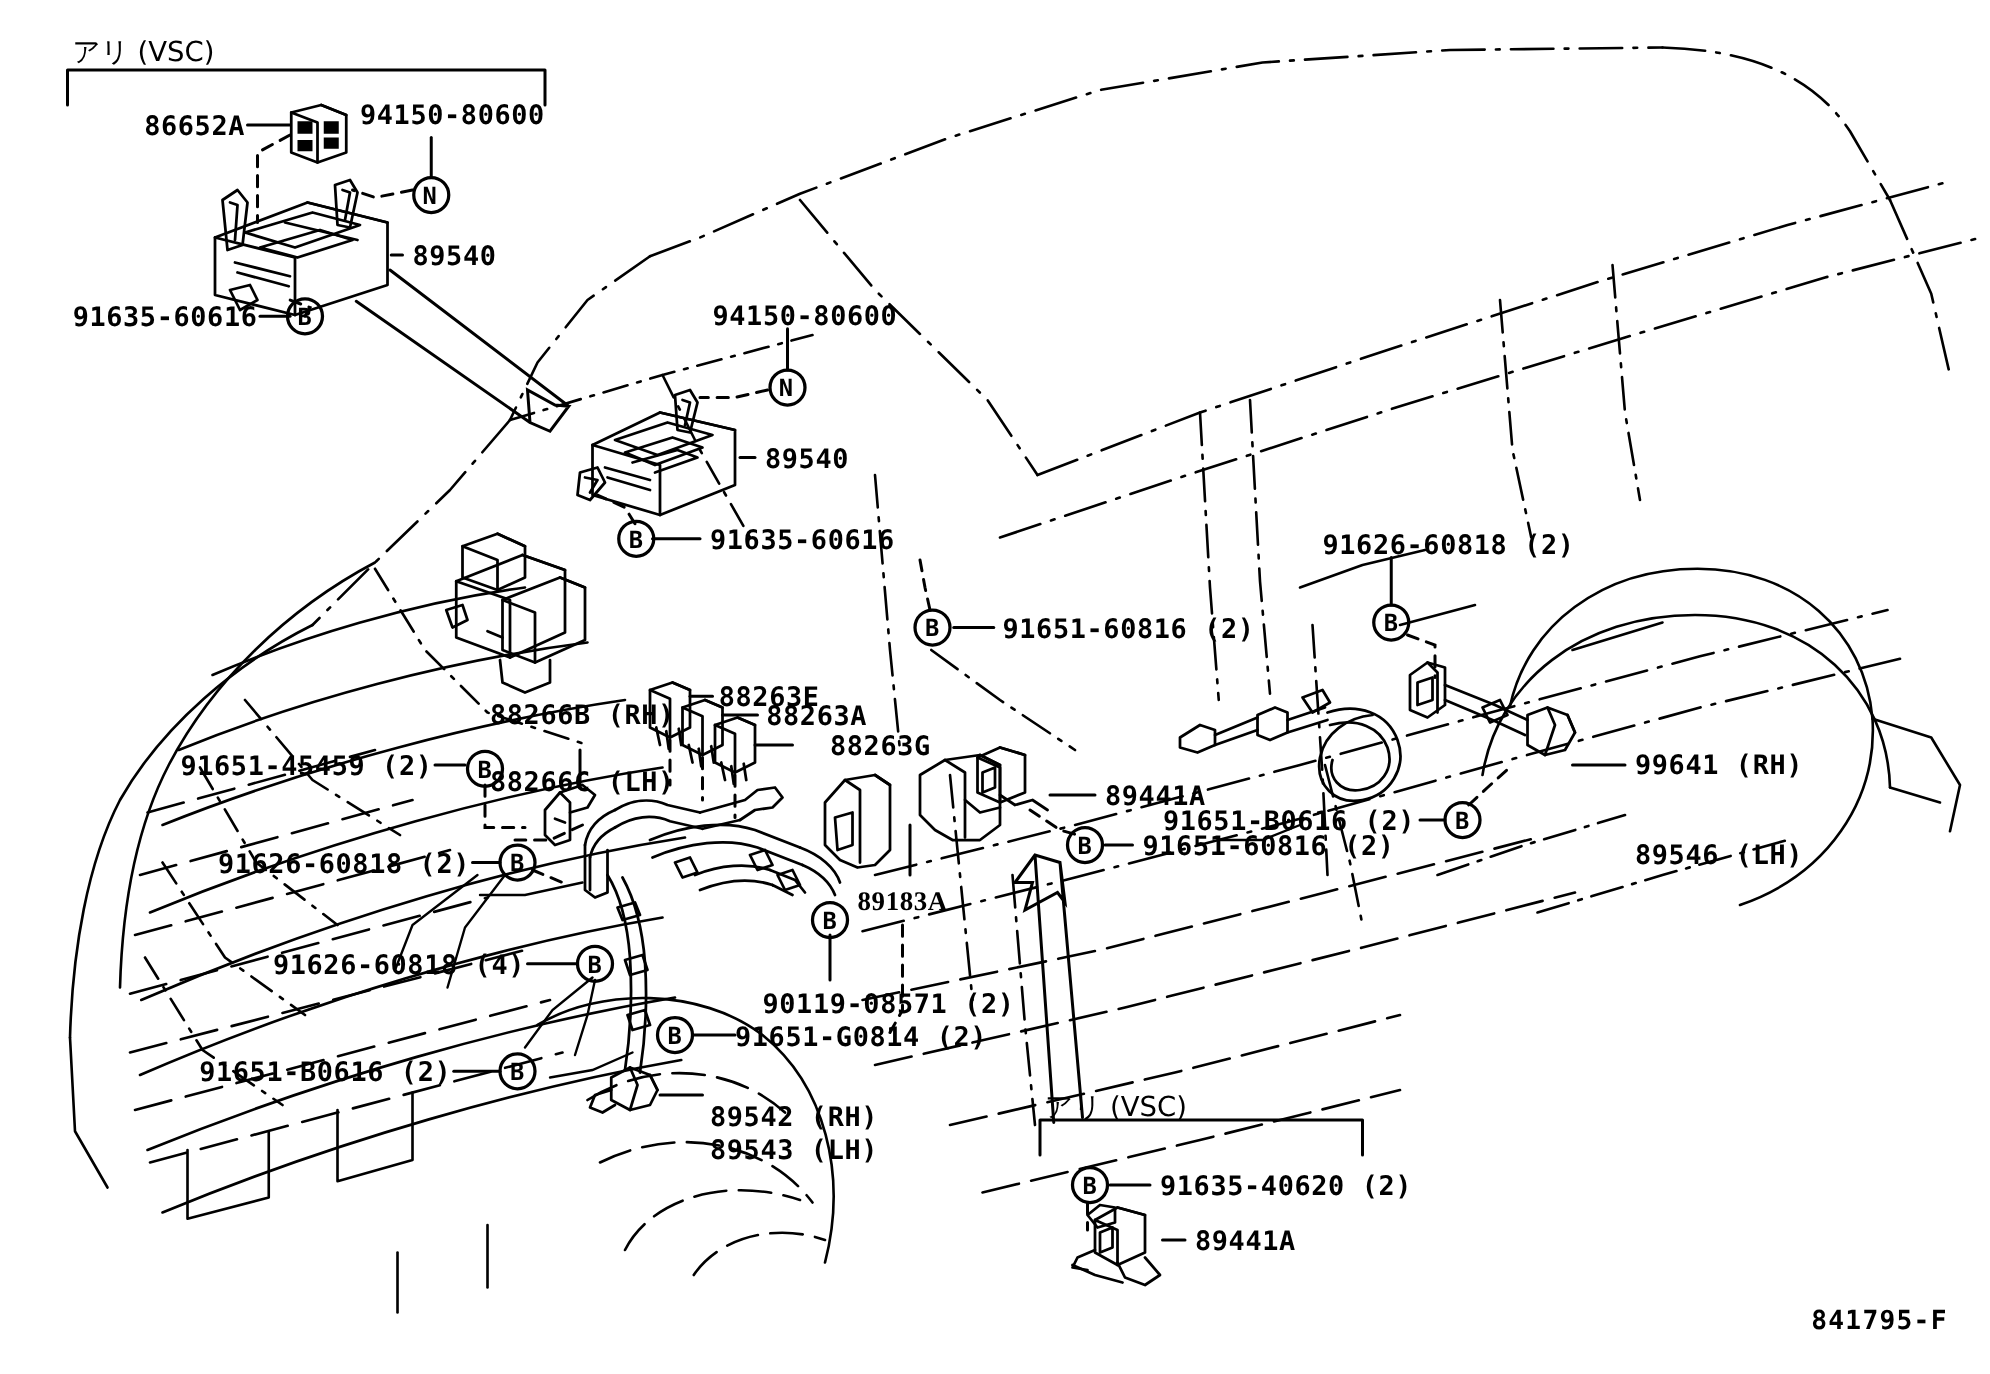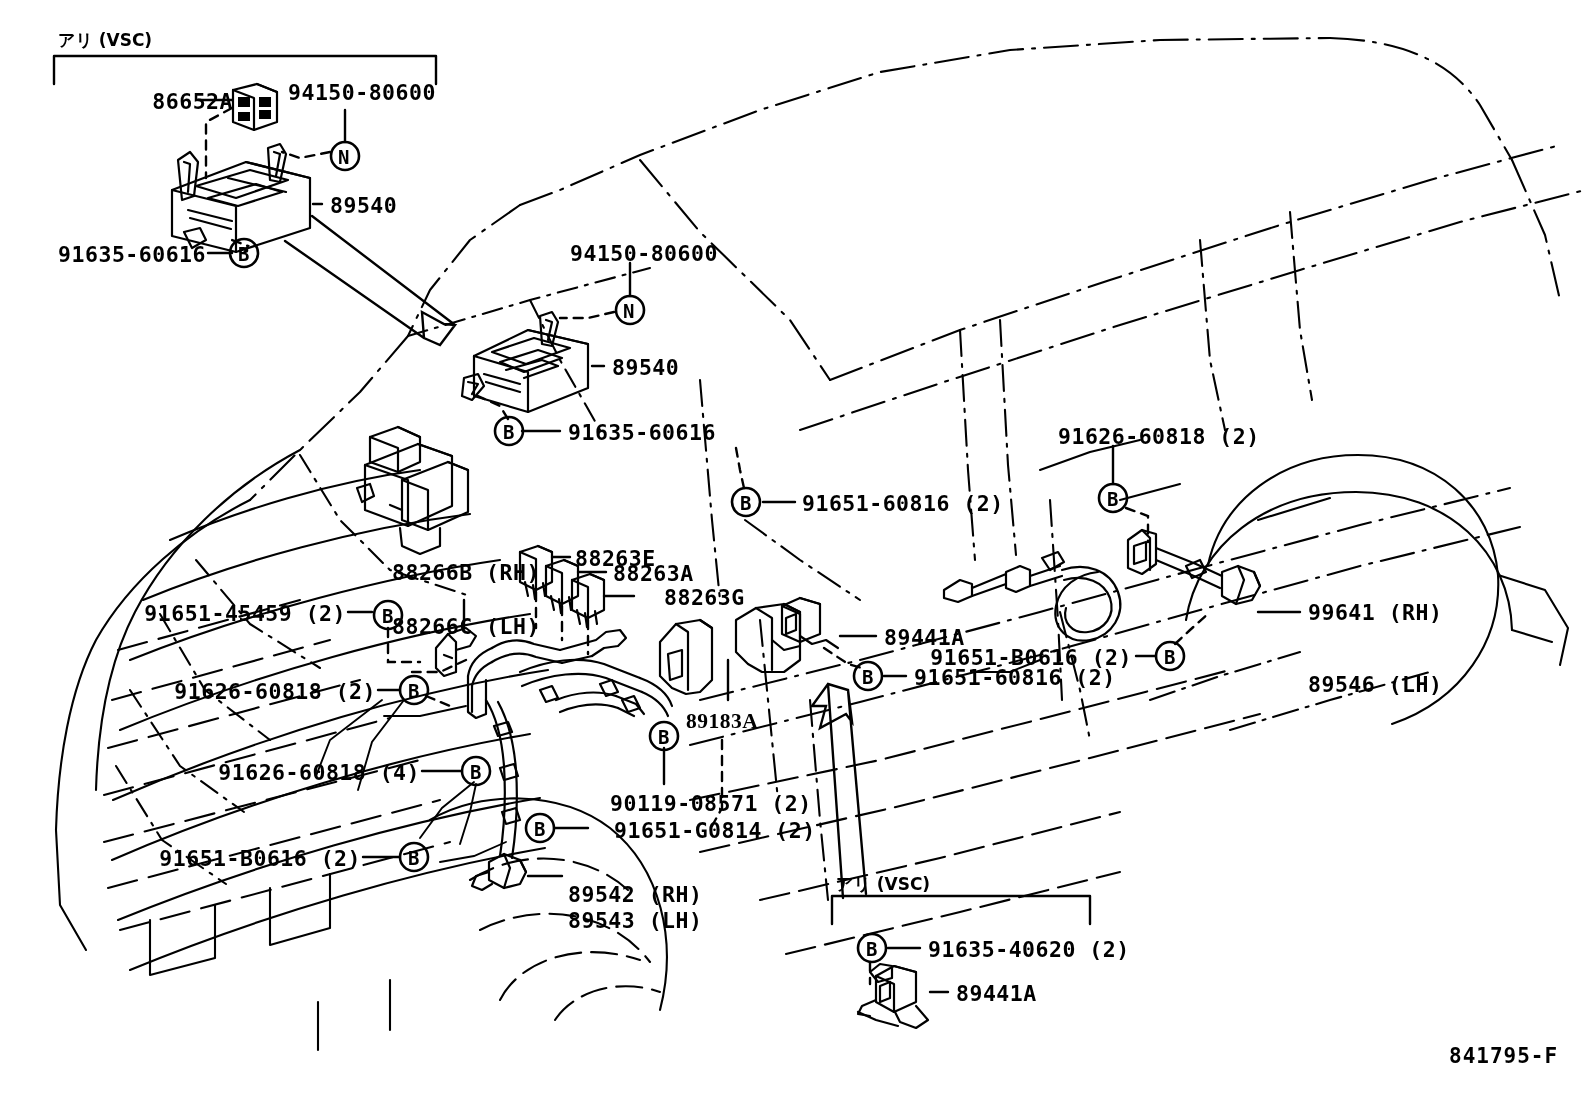--- a/index.html
+++ b/index.html
@@ -5,21 +5,21 @@
 <style>
   html,body{margin:0;padding:0;background:#ffffff;}
   body{width:1592px;height:1099px;position:relative;overflow:hidden;
        font-family:"DejaVu Sans Mono","Liberation Mono",monospace;color:#000;}
   #stage{position:absolute;left:0;top:0;width:1592px;height:1099px;}
   svg.layer{position:absolute;left:0;top:0;width:1592px;height:1099px;}
   .lbl{position:absolute;white-space:pre;font-family:"DejaVu Sans Mono","Liberation Mono",monospace;
        font-weight:700;color:#000;letter-spacing:0.5px;line-height:1.22;}
   .lbl.s22{font-size:21.5px;}
   .lbl.s19{font-size:19px;}
-  .lbl.jp{font-family:"DejaVu Sans","Liberation Sans",sans-serif;font-size:17px;font-weight:700;letter-spacing:0px;}
+  .lbl.jp{font-family:"DejaVu Sans","Liberation Sans",sans-serif;font-size:22px;font-weight:400;letter-spacing:0px;}
   .lbl.dn{font-size:21px;letter-spacing:1px;}
   .mr{text-align:right;}
   .two{line-height:1.30;}
 </style>
 </head>
 <body>
 
 <div id="stage">
 
   <svg class="layer" viewBox="0 0 1592 1099" preserveAspectRatio="none">
@@ -450,21 +450,21 @@
   <div class="lbl s19" style="left:658px;top:726px;">B</div>
   <div class="lbl s19" style="left:534px;top:818px;">B</div>
   <div class="lbl s19" style="left:862px;top:666px;">B</div>
   <div class="lbl s19" style="left:1164px;top:646px;">B</div>
   <div class="lbl s19" style="left:866px;top:938px;">B</div>
   <div class="lbl s19" style="left:338px;top:146px;">N</div>
   <div class="lbl s19" style="left:623px;top:300px;">N</div>
 
   <div class="lbl jp" style="left:58px;top:30px;">アリ (VSC)</div>
 
-  <div class="lbl s22 mr" style="left:0px;top:89px;width:196px;margin-left:37px;">86652A</div>
+  <div class="lbl s22 mr" style="left:0px;top:89px;width:196px;">86652A</div>
 
   <div class="lbl s22" style="left:288px;top:80px;">94150-80600</div>
 
   <div class="lbl s22" style="left:330px;top:193px;">89540</div>
 
   <div class="lbl s22 mr" style="left:0px;top:242px;width:206px;">91635-60616</div>
 
   <div class="lbl s22" style="left:570px;top:241px;">94150-80600</div>
 
   <div class="lbl s22" style="left:612px;top:355px;">89540</div>
@@ -489,21 +489,21 @@
   <div class="lbl s22 mr" style="left:202px;top:760px;width:218px;">91626-60818 (4)</div>
 
   <div class="lbl s22 mr" style="left:145px;top:846px;width:216px;">91651-B0616 (2)</div>
 
   <div class="lbl s22" style="left:884px;top:625px;">89441A</div>
 
   <div class="lbl s22" style="left:686px;top:708px;font-family:Liberation Serif, serif;">89183A</div>
 
   <div class="lbl s22" style="left:610px;top:791px;">90119-08571 (2)</div>
 
-  <div class="lbl s22" style="left:614px;top:818px;text-align:right;">91651-G0814 (2)</div>
+  <div class="lbl s22" style="left:588px;top:818px;text-align:right;">91651-G0814 (2)</div>
 
   <div class="lbl s22 two" style="left:568px;top:881px;">89542 (RH)</div>
   <div class="lbl s22 two" style="left:568px;top:907px;">89543 (LH)</div>
 
   <div class="lbl s22" style="left:914px;top:665px;">91651-60816 (2)</div>
 
   <div class="lbl s22 mr" style="left:920px;top:645px;width:212px;">91651-B0616 (2)</div>
 
   <div class="lbl s22 two" style="left:1308px;top:599px;">99641 (RH)</div>
   <div class="lbl s22 two" style="left:1308px;top:625px;margin-top:46px;">89546 (LH)</div>

